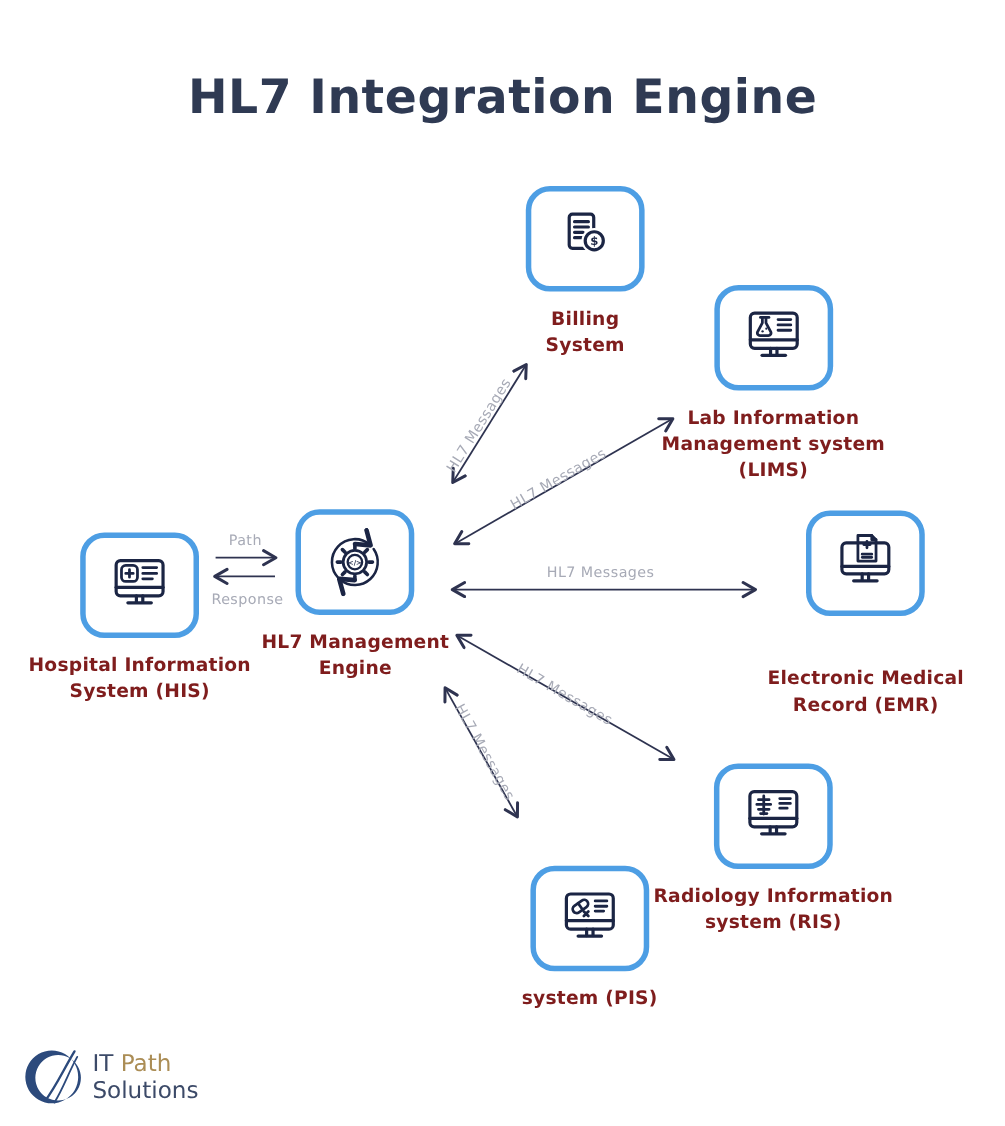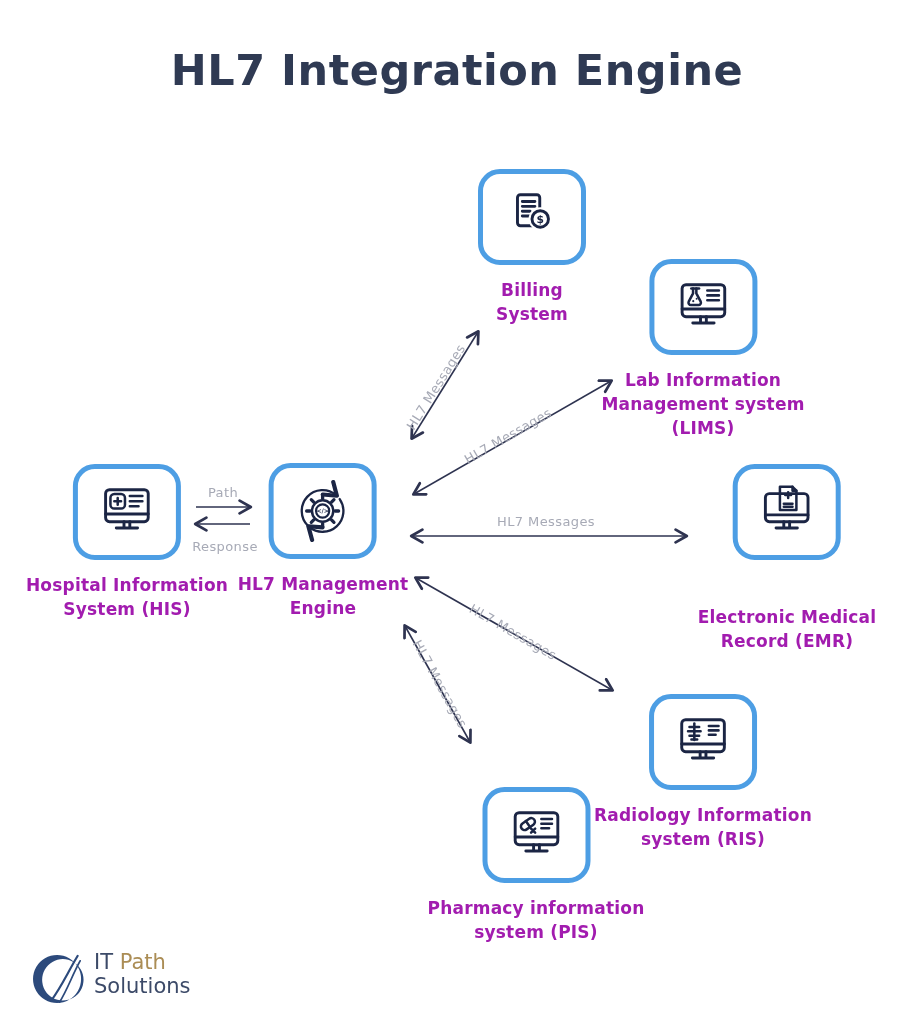--- a/index.html
+++ b/index.html
@@ -1,42 +1,42 @@
 <!DOCTYPE html>
 <html><head>
 <meta charset="utf-8">
 <style>
   html,body{margin:0;padding:0;background:#fff;}
   .canvas{
     position:relative;width:914px;height:1024px;background:#ffffff;overflow:hidden;
     font-family:"DejaVu Sans","Liberation Sans",sans-serif;
   }
   .title{
-    position:absolute;top:45px;left:0;width:100%;text-align:center;
+    position:absolute;top:64px;left:0;width:100%;text-align:center;
     font-size:43px;font-weight:700;color:#2F3A53;letter-spacing:.5px;
   }
   .arrows{position:absolute;left:0;top:0;width:914px;height:1024px;}
   .node{position:absolute;display:flex;flex-direction:column;align-items:center;transform:translateX(-50%);}
   .box{
     width:108px;height:96px;box-sizing:border-box;background:#fff;
     border:5px solid #4D9EE4;border-radius:22px;
     display:flex;align-items:center;justify-content:center;
   }
   .box svg{width:62px;height:62px;}
   .ic{stroke:#1B2544;fill:none;stroke-width:3;stroke-linecap:round;stroke-linejoin:round;}
   .ic-thin{stroke:#1B2544;fill:none;stroke-width:2.6;stroke-linecap:round;stroke-linejoin:round;}
   .nlabel{
     margin-top:13px;text-align:center;font-size:17px;font-weight:700;
-    color:#a21caf;line-height:24px;white-space:nowrap;letter-spacing:.2px;
+    color:#7f1d1d;line-height:24px;white-space:nowrap;letter-spacing:.2px;
   }
   .alabel{
     position:absolute;font-size:13px;color:#A7AAB6;white-space:nowrap;
     letter-spacing:.4px;transform-origin:center;
   }
-  .logo{position:absolute;left:28px;top:950px;display:flex;align-items:flex-start;}
+  .logo{position:absolute;left:18px;top:950px;display:flex;align-items:center;}
   .logo-text{margin-left:8px;font-size:21px;line-height:24px;color:#3C4A68;}
   .gold{color:#AB8D55;}
 </style>
 </head>
 <body>
 
 <div class="canvas">
 
   <div class="title">HL7 Integration Engine</div>
 
@@ -101,21 +101,21 @@
         <circle cx="25" cy="23.5" r="1" fill="#1B2544"></circle>
       </svg>
     </div>
     <div class="nlabel">
       <div>Lab Information</div>
       <div>Management system</div>
       <div>(LIMS)</div>
     </div>
   </div>
 
-  <div class="node" style="left:127px;top:464px;justify-content:space-between;">
+  <div class="node" style="left:127px;top:484px;justify-content:space-between;">
     <div class="box">
       <svg viewBox="0 0 64 64">
         <g class="ic">
           <rect x="10" y="9" width="44" height="33" rx="4"></rect>
           <line x1="10" y1="34" x2="54" y2="34"></line>
           <path d="M29 42 v6 M35 42 v6"></path>
           <line x1="21" y1="48.5" x2="43" y2="48.5"></line>
         </g>
         <g class="ic-thin">
           <rect x="15" y="13.5" width="15" height="15" rx="4"></rect>
@@ -225,21 +225,20 @@
             <line x1="23" y1="17" x2="23" y2="24.5"></line>
           </g>
           <g transform="rotate(45 28.5 27.5)">
             <path d="M28.5 24.5 v6 M25.5 27.5 h6"></path>
           </g>
           <path d="M37 15.5 h11 M37 20.5 h11 M37 25 h8"></path>
         </g>
       </svg>
     </div>
     <div class="nlabel">
-      <div>Pharmacy information</div>
       <div>system (PIS)</div>
     </div>
   </div>
 
   <div class="logo">
     <svg width="58" height="58" viewBox="0 0 70 64">
       <path d="M35 3 a29 29 0 1 0 .1 0 Z M42 8 a25 25 0 1 0 .1 0 Z" fill="#2C4A7C" fill-rule="evenodd"></path>
       <path d="M28 58 C40 42 48 24 60 4" stroke="#2C4A7C" stroke-width="2.6" fill="none" stroke-linecap="round"></path>
       <path d="M38 60 C48 44 53 28 63 10" stroke="#2C4A7C" stroke-width="2" fill="none" stroke-linecap="round"></path>
     </svg>

